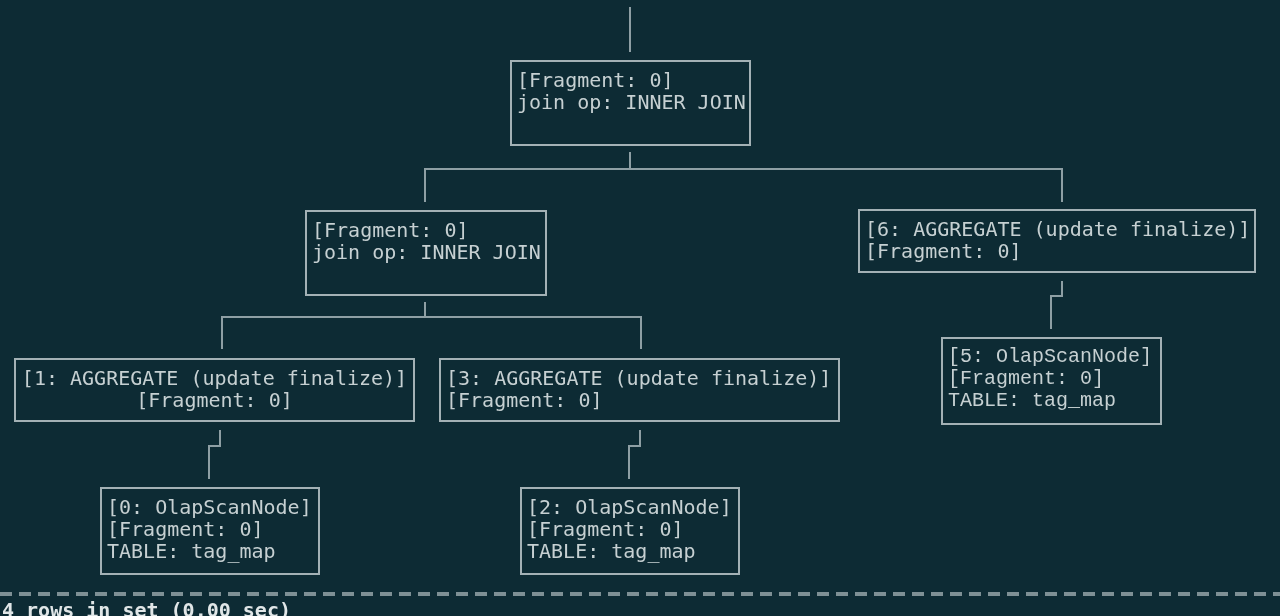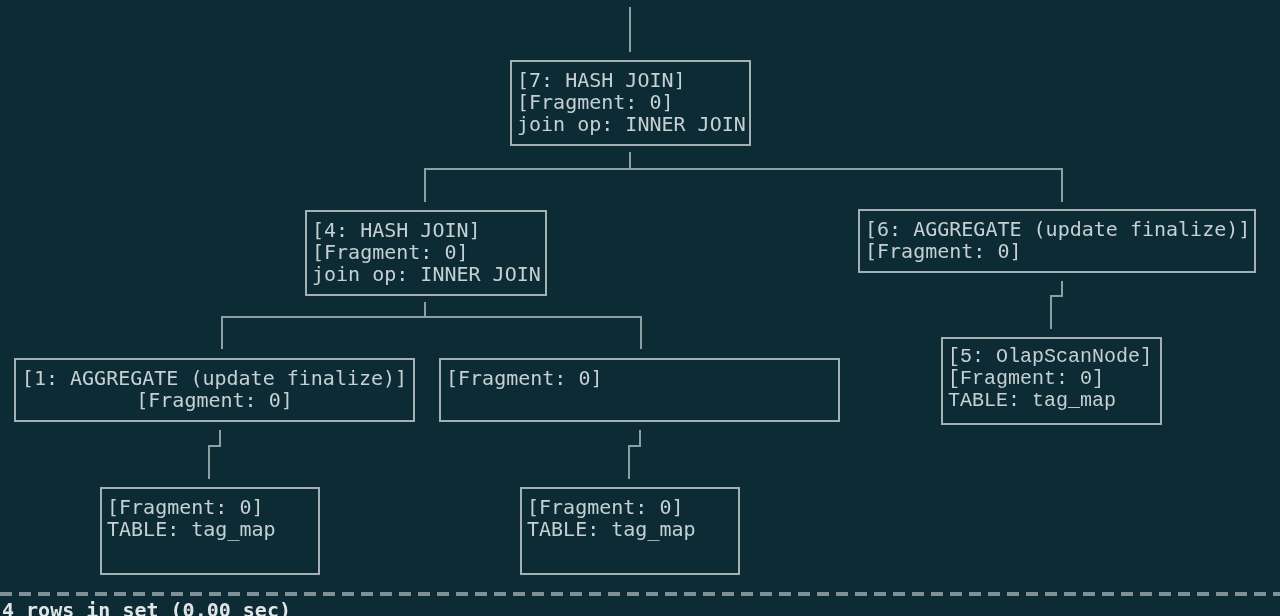--- a/index.html
+++ b/index.html
@@ -54,28 +54,28 @@
     font-weight: bold;
     color: var(--status, #e0e6e7);
     white-space: pre;
   }
 </style>
 </head>
 <body>
 
 <div id="canvas" style="--bg: #0d2b34; --border: #a3b1b5; --text: #c6d0d2; --line: #8e9fa4; --divider: #7e9095; --status: #e0e6e7;">
   <div id="tree">
-      <div class="node" style="left: 510px; top: 60px; width: 241px; height: 86px;"><div class="node-line">[7: HASH JOIN]</div><div class="node-line">[Fragment: 0]</div><div class="node-line">join op: INNER JOIN</div></div>
-      <div class="node" style="left: 305px; top: 210px; width: 242px; height: 86px;"><div class="node-line">[4: HASH JOIN]</div><div class="node-line">[Fragment: 0]</div><div class="node-line">join op: INNER JOIN</div></div>
+      <div class="node" style="left: 510px; top: 60px; width: 241px; height: 86px;"><div class="node-line">[Fragment: 0]</div><div class="node-line">join op: INNER JOIN</div></div>
+      <div class="node" style="left: 305px; top: 210px; width: 242px; height: 86px;"><div class="node-line">[Fragment: 0]</div><div class="node-line">join op: INNER JOIN</div></div>
       <div class="node" style="left: 858px; top: 209px; width: 398px; height: 64px;"><div class="node-line">[6: AGGREGATE (update finalize)]</div><div class="node-line">[Fragment: 0]</div></div>
       <div class="node" style="left: 14px; top: 358px; width: 401px; height: 64px; text-align: center;"><div class="node-line">[1: AGGREGATE (update finalize)]</div><div class="node-line">[Fragment: 0]</div></div>
-      <div class="node" style="left: 439px; top: 358px; width: 401px; height: 64px;"><div class="node-line">[Fragment: 0]</div></div>
+      <div class="node" style="left: 439px; top: 358px; width: 401px; height: 64px;"><div class="node-line">[3: AGGREGATE (update finalize)]</div><div class="node-line">[Fragment: 0]</div></div>
       <div class="node" style="left: 941px; top: 337px; width: 221px; height: 88px; font-family: Liberation Mono, monospace;"><div class="node-line">[5: OlapScanNode]</div><div class="node-line">[Fragment: 0]</div><div class="node-line">TABLE: tag_map</div></div>
-      <div class="node" style="left: 100px; top: 487px; width: 220px; height: 88px;"><div class="node-line">[Fragment: 0]</div><div class="node-line">TABLE: tag_map</div></div>
-      <div class="node" style="left: 520px; top: 487px; width: 220px; height: 88px;"><div class="node-line">[Fragment: 0]</div><div class="node-line">TABLE: tag_map</div></div>
+      <div class="node" style="left: 100px; top: 487px; width: 220px; height: 88px;"><div class="node-line">[0: OlapScanNode]</div><div class="node-line">[Fragment: 0]</div><div class="node-line">TABLE: tag_map</div></div>
+      <div class="node" style="left: 520px; top: 487px; width: 220px; height: 88px;"><div class="node-line">[2: OlapScanNode]</div><div class="node-line">[Fragment: 0]</div><div class="node-line">TABLE: tag_map</div></div>
       <div class="edge" style="left: 629px; top: 7px; width: 2px; height: 45px;"></div>
       <div class="edge" style="left: 629px; top: 152px; width: 2px; height: 16px;"></div>
       <div class="edge" style="left: 424px; top: 168px; width: 639px; height: 2px;"></div>
       <div class="edge" style="left: 424px; top: 168px; width: 2px; height: 34px;"></div>
       <div class="edge" style="left: 1061px; top: 168px; width: 2px; height: 34px;"></div>
       <div class="edge" style="left: 424px; top: 302px; width: 2px; height: 15px;"></div>
       <div class="edge" style="left: 221px; top: 316px; width: 421px; height: 2px;"></div>
       <div class="edge" style="left: 221px; top: 316px; width: 2px; height: 33px;"></div>
       <div class="edge" style="left: 640px; top: 316px; width: 2px; height: 33px;"></div>
       <div class="edge" style="left: 1061px; top: 281px; width: 2px; height: 16px;"></div>

